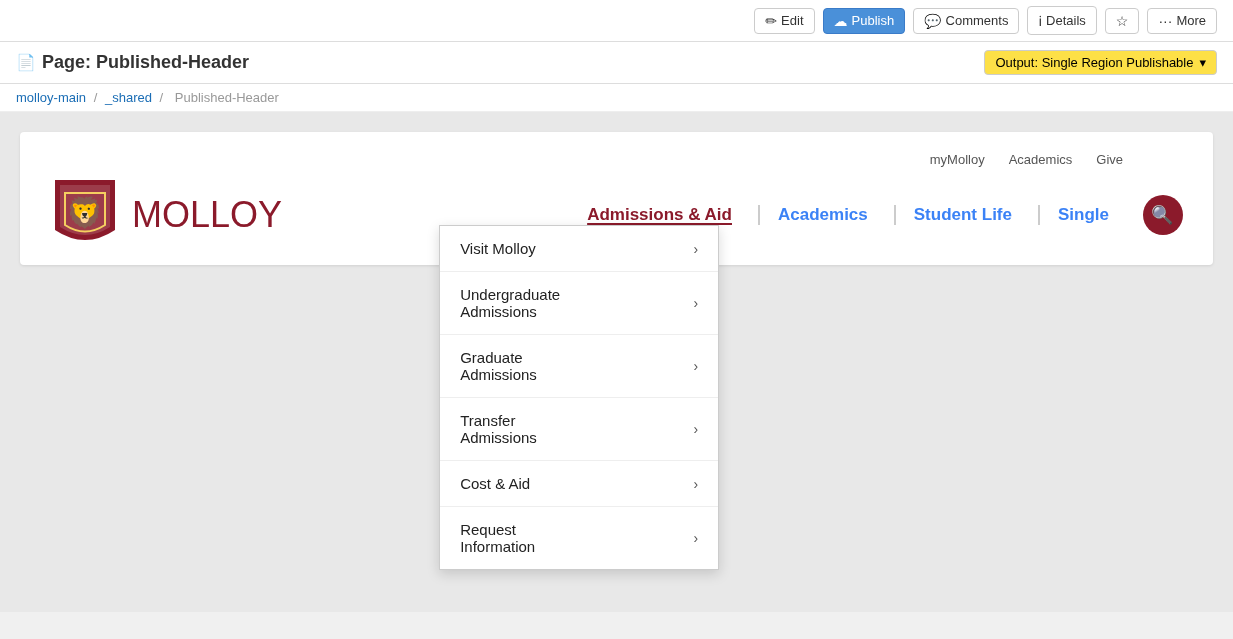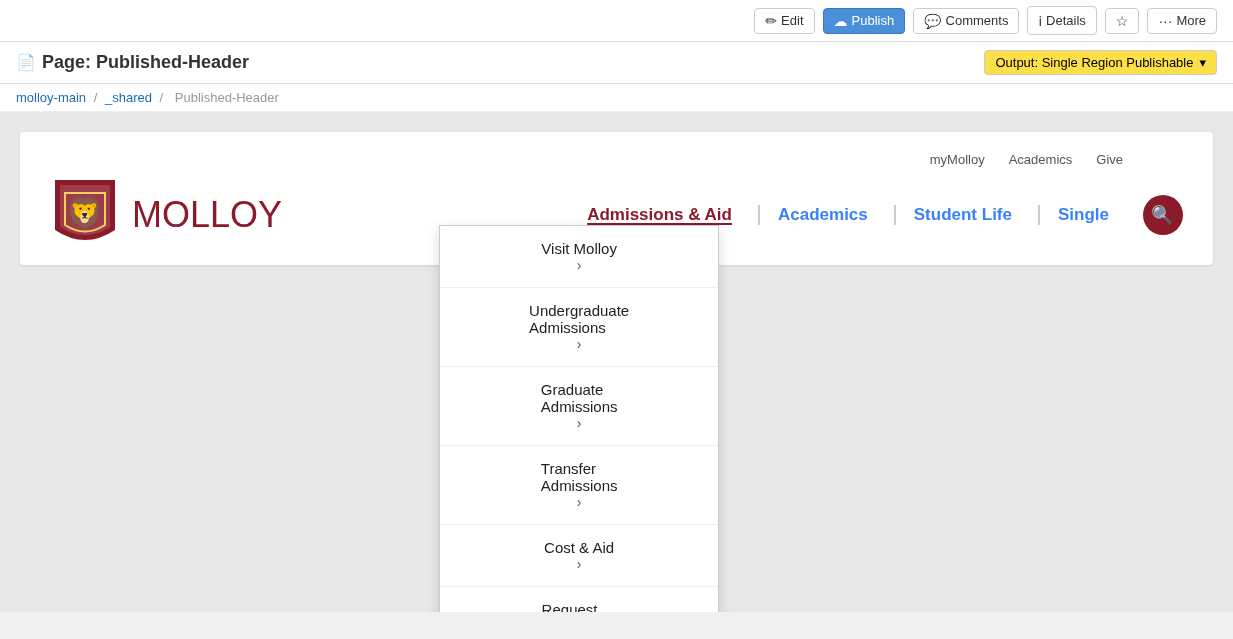--- a/index.html
+++ b/index.html
@@ -187,21 +187,20 @@
     .dropdown-item {
       display: flex;
       align-items: center;
       justify-content: space-between;
       padding: 14px 20px;
       border-bottom: 1px solid #eee;
       cursor: pointer;
       font-size: 15px;
       color: #222;
       font-weight: 500;
-      flex-direction: column;
     }
     .dropdown-item:last-child { border-bottom: none; }
     .dropdown-chevron { font-size: 14px; color: #555; }
   </style>
 </head>
 <body>
 
 <div class="toolbar">
   <button class="toolbar-btn">
     <span class="toolbar-icon">✏</span>

